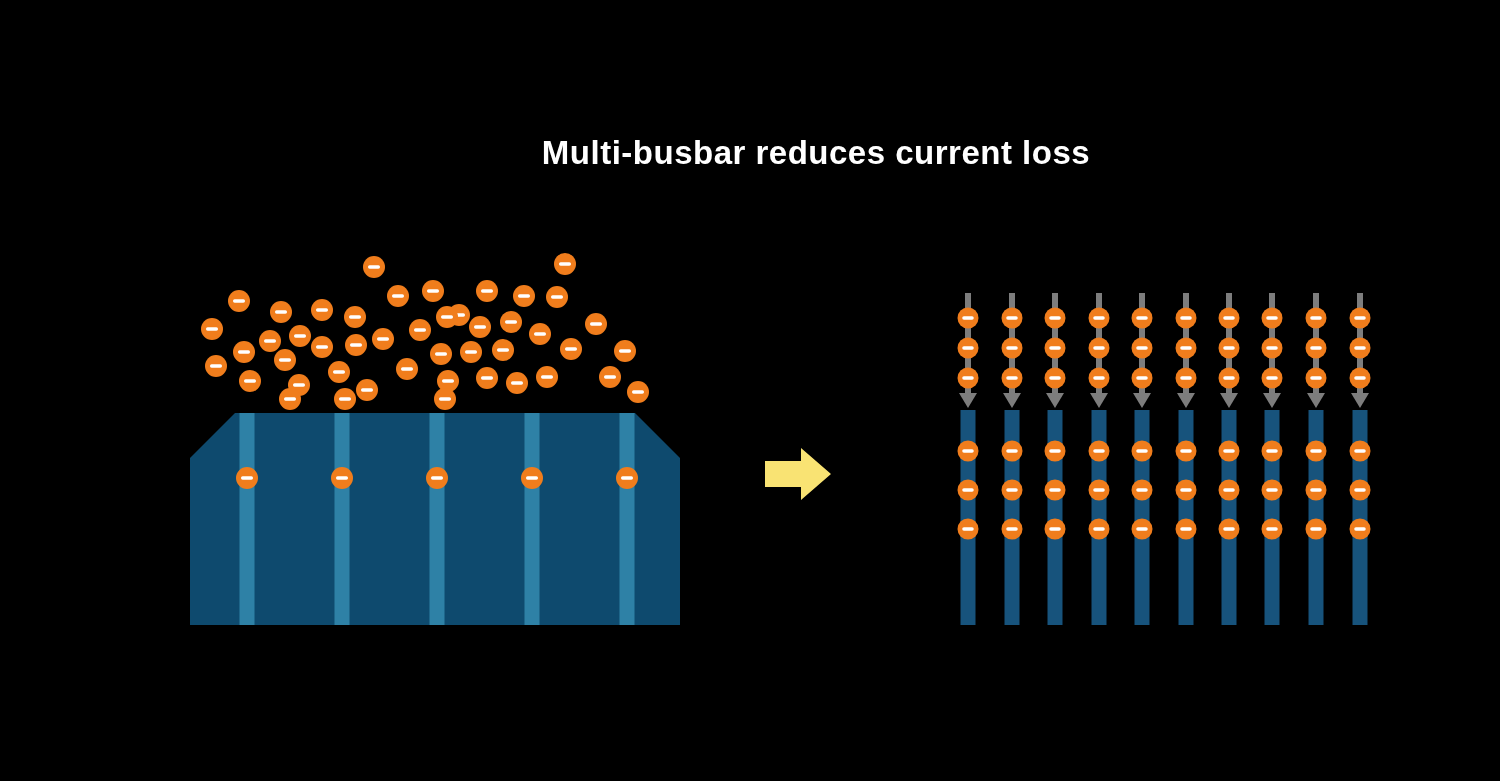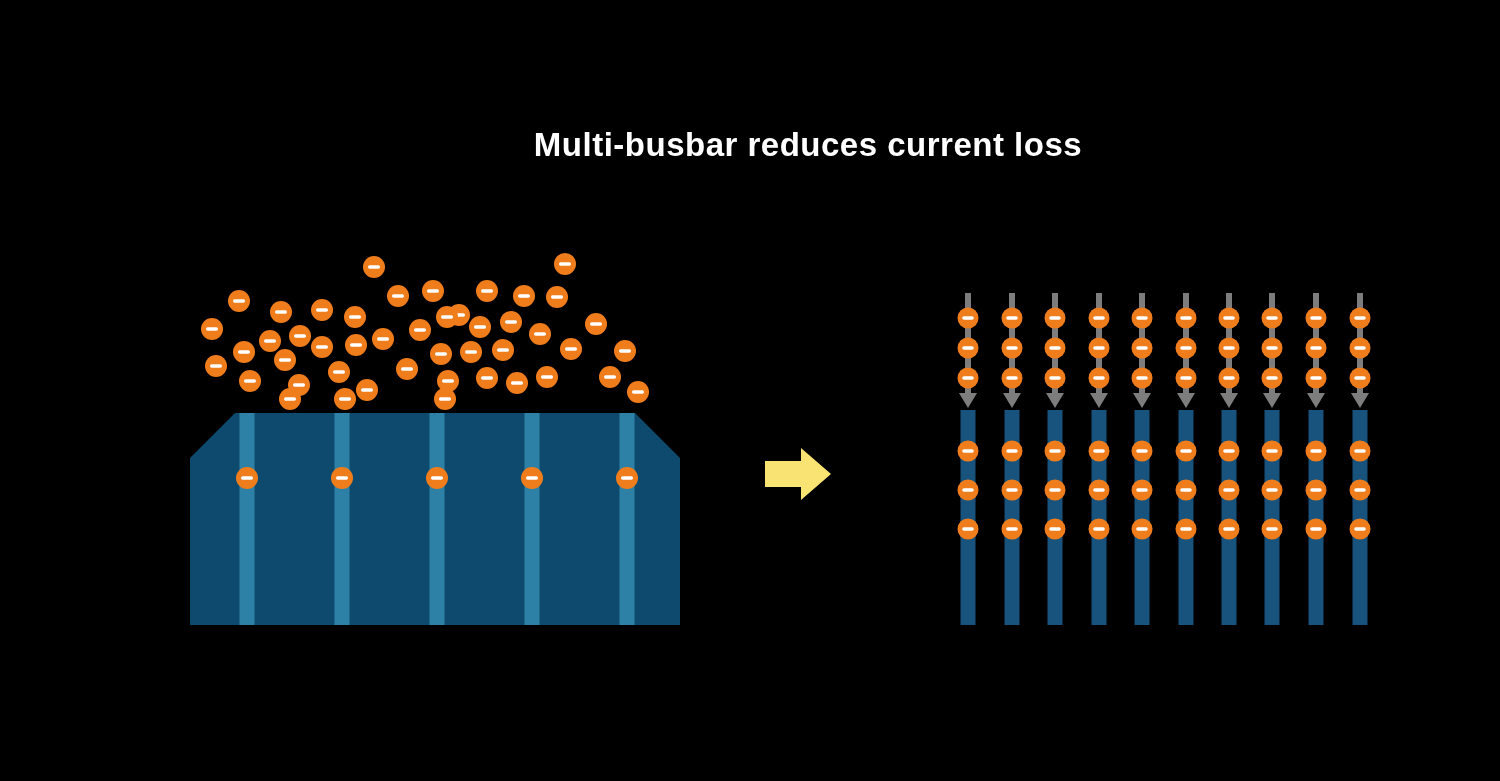--- a/index.html
+++ b/index.html
@@ -13,21 +13,21 @@
     height: 781px;
     background: #000;
     overflow: hidden;
     font-family: "Liberation Sans", sans-serif;
   }
   .title {
     position: absolute;
     top: 118px;
     left: 800px;
     transform: translateX(-50%);
-    margin: 8px;
+    margin: 16px;
     color: #ffffff;
     font-size: 33px;
     font-weight: bold;
     letter-spacing: 0.5px;
     white-space: nowrap;
   }
   svg.diagram {
     position: absolute;
     top: 0;
     left: 0;

